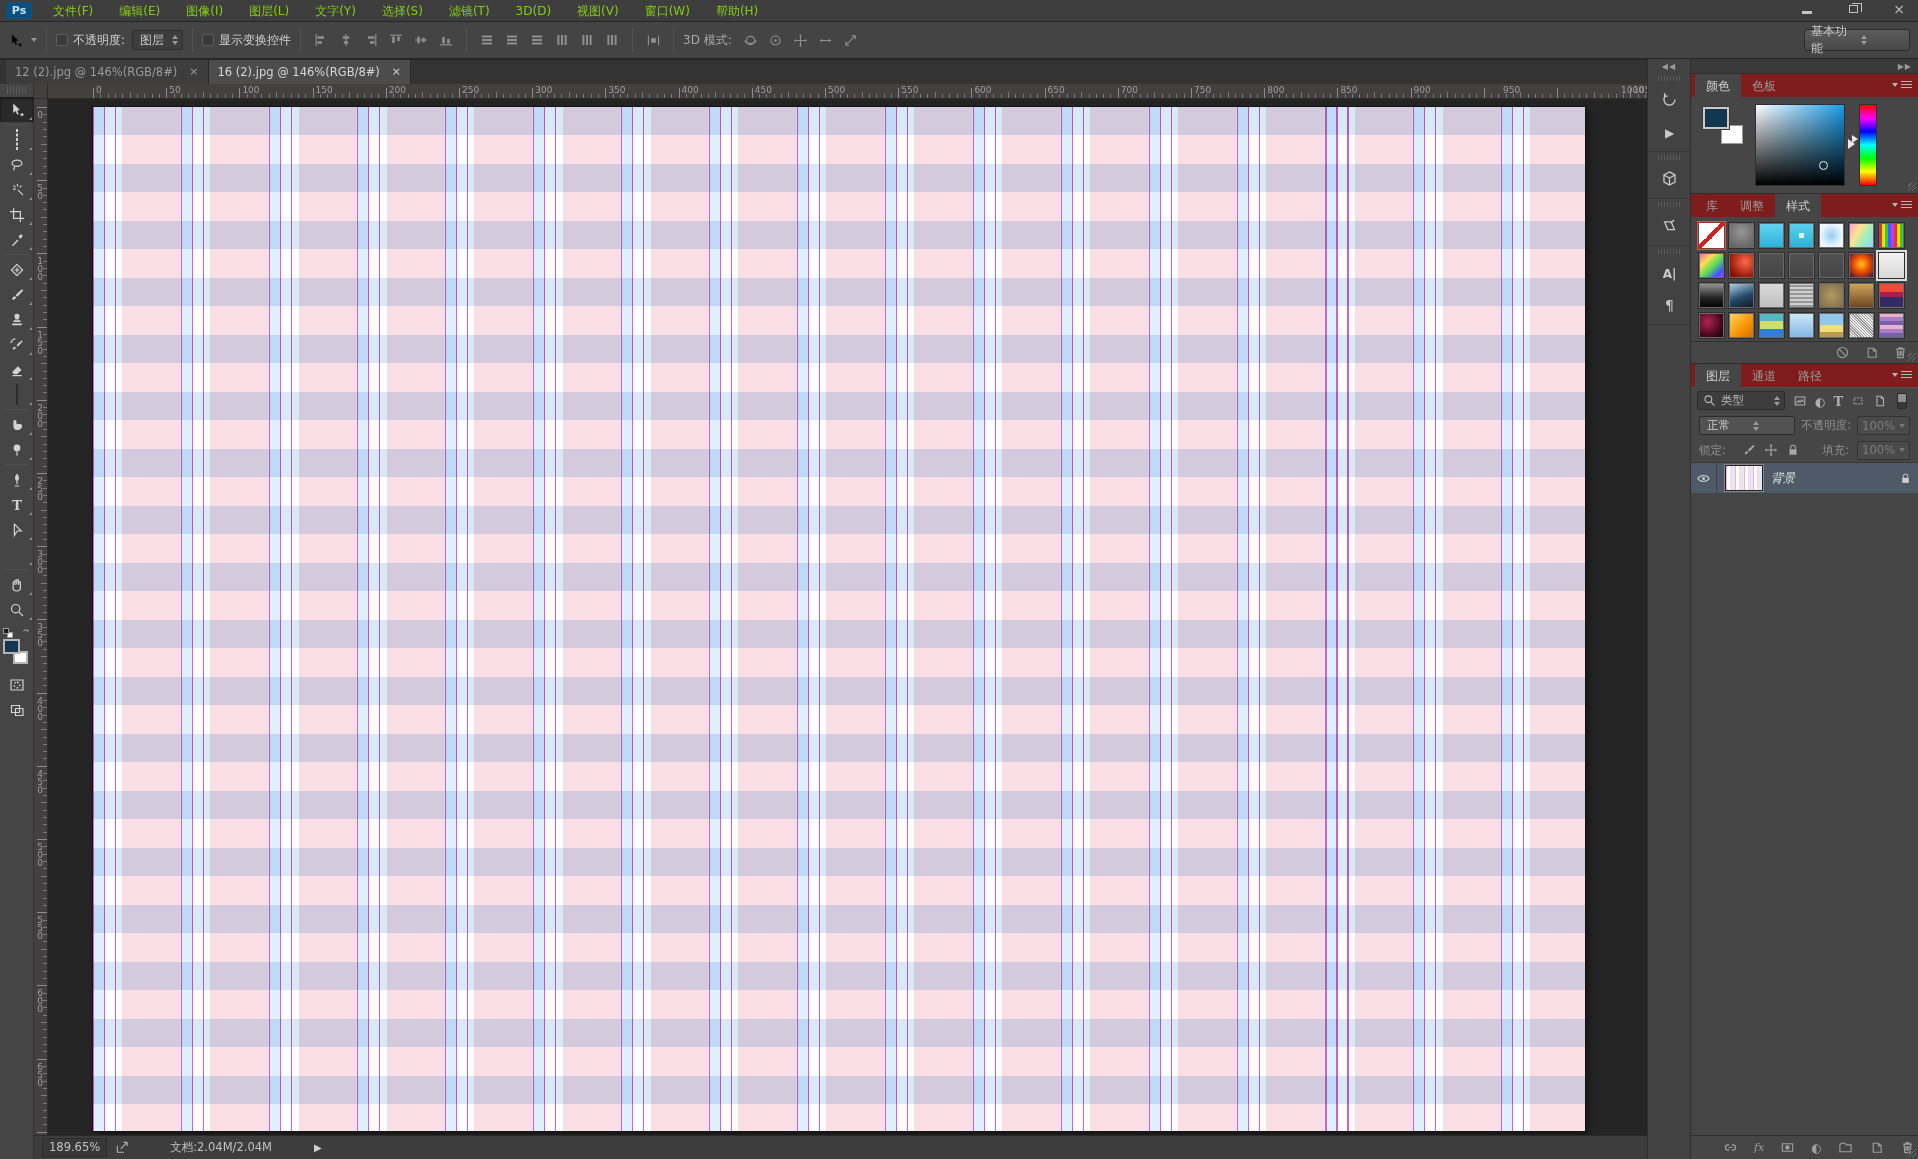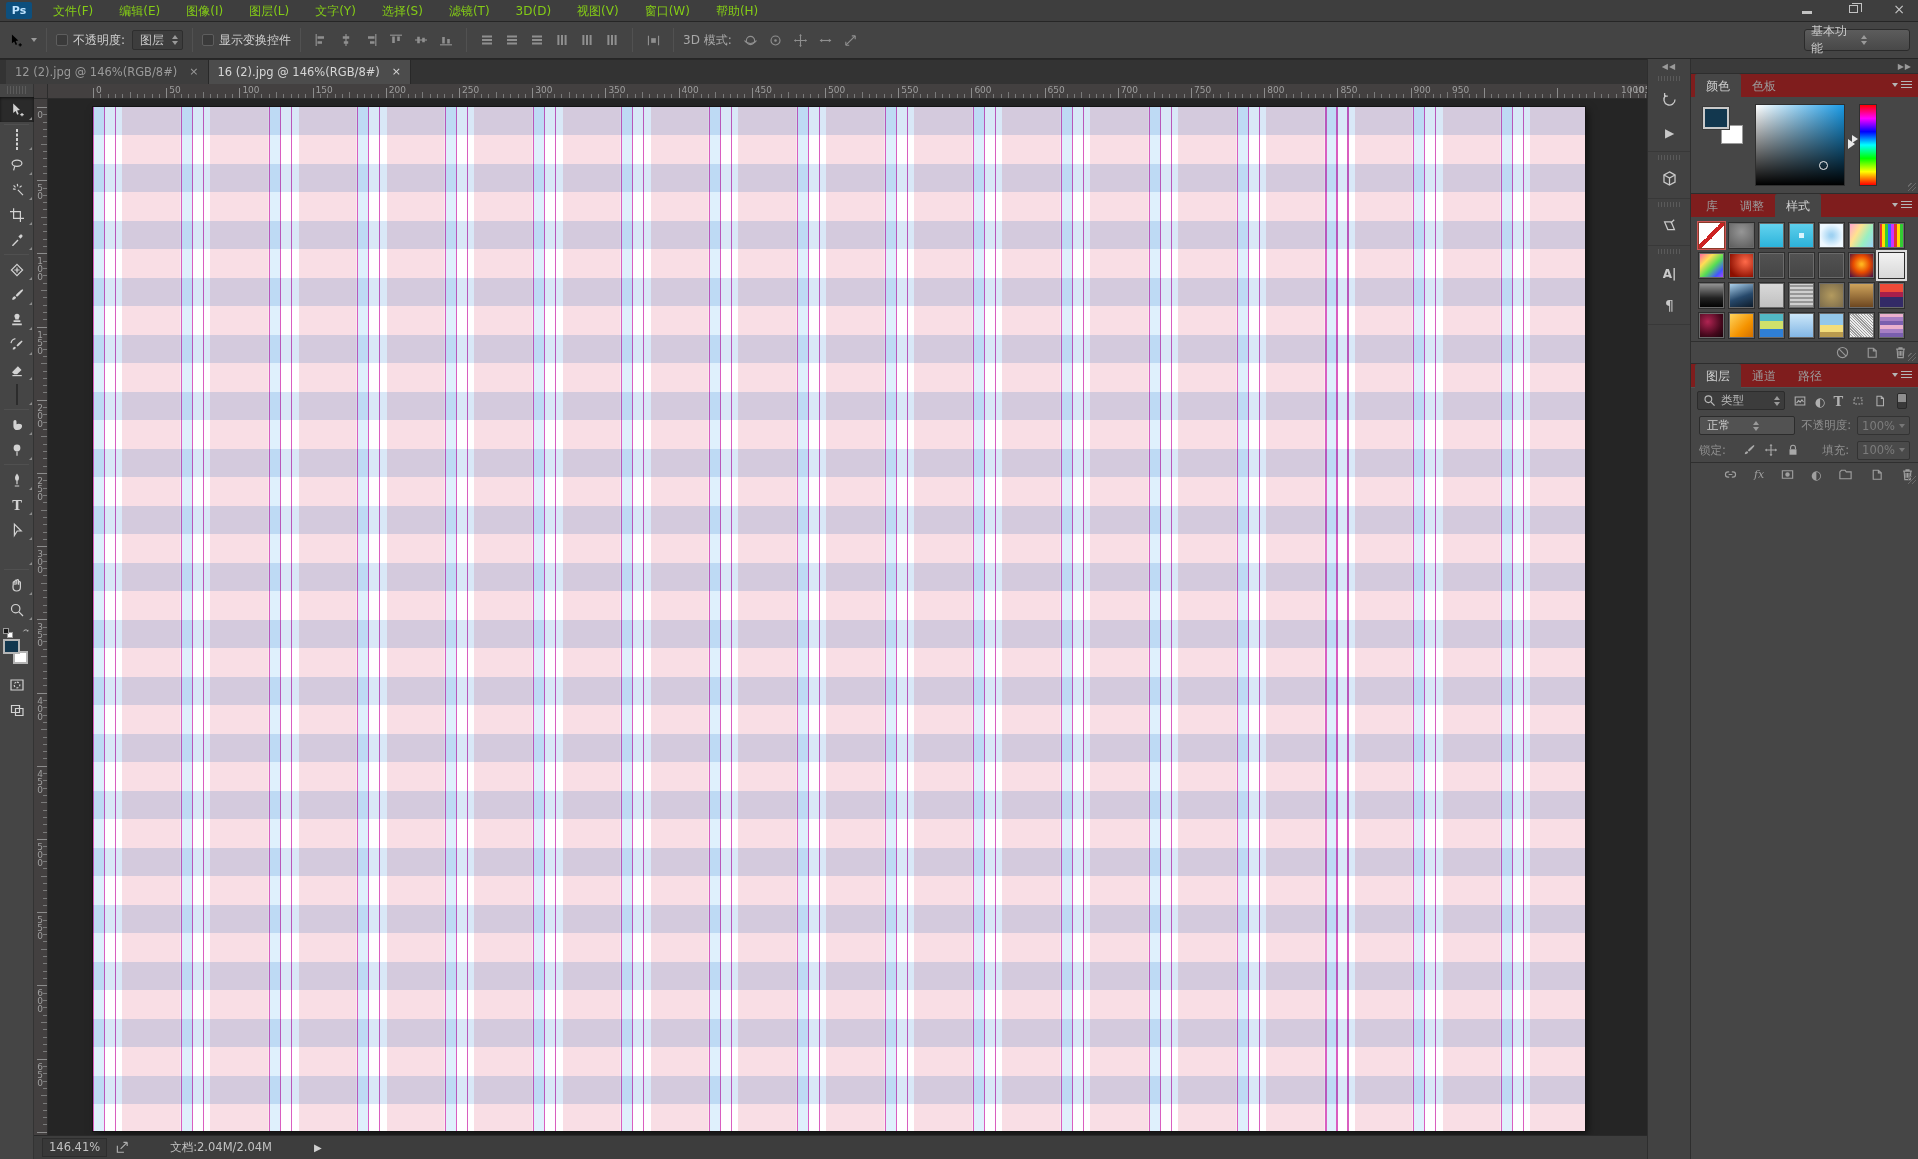--- a/index.html
+++ b/index.html
@@ -576,21 +576,21 @@
       <div class="hlabel" style="left: 1072.8px;">700</div>
       <div class="htick" style="left: 1143px;"></div>
       <div class="hlabel" style="left: 1146px;">750</div>
       <div class="htick" style="left: 1216.2px;"></div>
       <div class="hlabel" style="left: 1219.2px;">800</div>
       <div class="htick" style="left: 1289.4px;"></div>
       <div class="hlabel" style="left: 1292.4px;">850</div>
       <div class="htick" style="left: 1362.6px;"></div>
       <div class="hlabel" style="left: 1365.6px;">900</div>
       <div class="htick" style="left: 1435.8px;"></div>
-      <div class="hlabel" style="left: 1404px;">950</div>
+      <div class="hlabel" style="left: 1455px;">950</div>
       <div class="htick" style="left: 1509px;"></div>
       <div class="hlabel" style="left: 1573px;">1000</div>
       <div class="htick" style="left: 1582.2px;"></div>
       <div class="hlabel" style="left: 1585.2px;">1050</div>
     </div>
   <div id="vruler">
       <div class="ticks2"></div>
       <div class="ticks"></div>
       <div class="vtick" style="top: 8px;"></div>
       <div class="vlabel" style="top: 11px;">0</div>
@@ -623,21 +623,21 @@
       <div class="vtick" style="top: 1032.8px;"></div>
       <div class="vlabel" style="top: 1035.8px;">700</div>
     </div>
   <div id="viewport">
     <div id="canvas">
         <div id="plaid-v"></div>
       </div>
   </div>
 
   <div id="statusbar">
-    <span id="zoomfield">146.41%</span>
+    <span id="zoomfield">189.65%</span>
     <span class="ic">
         <svg viewBox="0 0 16 16" width="15" height="15">
           <path d="M2.5 6v7h7" fill="none" stroke="currentColor" stroke-width="1.2"></path>
           <path d="M6 9.5L13 2.5M13 2.5H9M13 2.5v4" fill="none" stroke="currentColor" stroke-width="1.2"></path>
         </svg>
       </span>
     <span id="docinfo">文档:2.04M/2.04M</span>
     <span id="status-arrow">▶</span>
   </div>
 
@@ -858,20 +858,38 @@
             <path d="M5.2 7.2V5.4a2.8 2.8 0 015.6 0v1.8" fill="none" stroke="currentColor" stroke-width="1.2"></path>
             <path d="M4 7.2h8v6.2H4z" fill="currentColor" stroke="none"></path>
           </svg>
         </span>
       <span class="gray-label" style="margin-left:14px;">填充:</span>
       <span class="val-box">
         <span>100%</span>
           <i class="dtri"></i>
       </span>
     </div>
+    <div id="layers-list">
+        <div class="layer-row selected">
+          <span class="layer-eye">
+            <svg viewBox="0 0 16 16" width="15" height="15">
+              <path d="M1.8 8S4.2 4.8 8 4.8 14.2 8 14.2 8 11.8 11.2 8 11.2 1.8 8 1.8 8z" fill="none" stroke="currentColor" stroke-width="1.2"></path>
+              <path d="M8 6.4a1.6 1.6 0 110 3.2 1.6 1.6 0 010-3.2z" fill="currentColor" stroke="none"></path>
+            </svg>
+          </span>
+          <span class="layer-thumb"></span>
+          <span class="layer-name">背景</span>
+          <span class="layer-lock">
+            <svg viewBox="0 0 16 16" width="13" height="13">
+              <path d="M5.2 7.2V5.4a2.8 2.8 0 015.6 0v1.8" fill="none" stroke="currentColor" stroke-width="1.2"></path>
+              <path d="M4 7.2h8v6.2H4z" fill="currentColor" stroke="none"></path>
+            </svg>
+          </span>
+        </div>
+      </div>
     <div id="layers-bottom">
       <span class="ic">
           <svg viewBox="0 0 16 16" width="15" height="15">
             <path d="M6.6 5.2H5.4a2.8 2.8 0 000 5.6h1.2M9.4 5.2h1.2a2.8 2.8 0 010 5.6H9.4M6 8h4" fill="none" stroke="currentColor" stroke-width="1.2"></path>
           </svg>
         </span>
       <span class="fx-txt">fx</span>
       <span class="ic">
           <svg viewBox="0 0 16 16" width="15" height="15">
             <path d="M2.5 4h11v8h-11z" fill="none" stroke="currentColor" stroke-width="1.2"></path>

